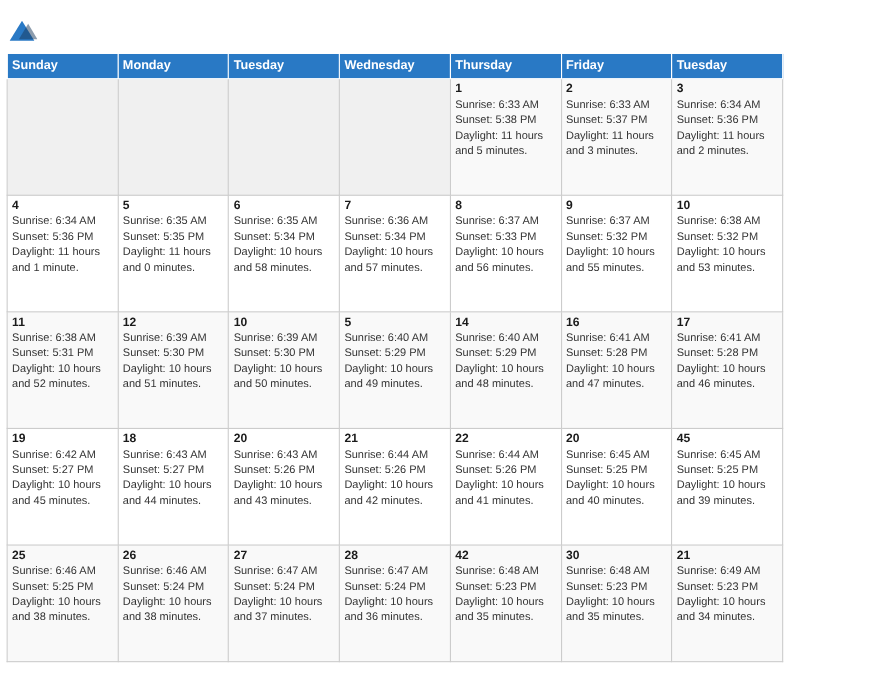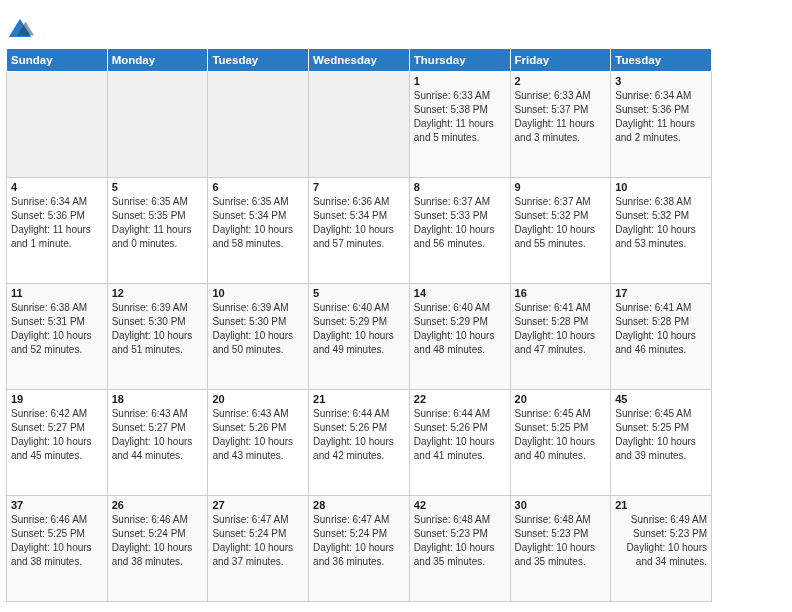--- a/index.html
+++ b/index.html
@@ -310,21 +310,21 @@
           <td>
             <span class="day-num">45</span>
             <div class="day-info" style="white-space: pre-line;">Sunrise: 6:45 AM
 Sunset: 5:25 PM
 Daylight: 10 hours
 and 39 minutes.</div>
           </td>
         </tr>
         <tr>
           <td>
-            <span class="day-num">37</span>
+            <span class="day-num">25</span>
             <div class="day-info" style="white-space: pre-line;">Sunrise: 6:46 AM
 Sunset: 5:25 PM
 Daylight: 10 hours
 and 38 minutes.</div>
           </td>
           <td>
             <span class="day-num">26</span>
             <div class="day-info" style="white-space: pre-line;">Sunrise: 6:46 AM
 Sunset: 5:24 PM
 Daylight: 10 hours
@@ -353,21 +353,21 @@
           </td>
           <td>
             <span class="day-num">30</span>
             <div class="day-info" style="white-space: pre-line;">Sunrise: 6:48 AM
 Sunset: 5:23 PM
 Daylight: 10 hours
 and 35 minutes.</div>
           </td>
           <td>
             <span class="day-num">21</span>
-            <div class="day-info" style="white-space: pre-line; text-align: right;">Sunrise: 6:49 AM
+            <div class="day-info" style="white-space: pre-line;">Sunrise: 6:49 AM
 Sunset: 5:23 PM
 Daylight: 10 hours
 and 34 minutes.</div>
           </td>
         </tr>
       </tbody>
   </table>
 </div>
 
 </body></html>

